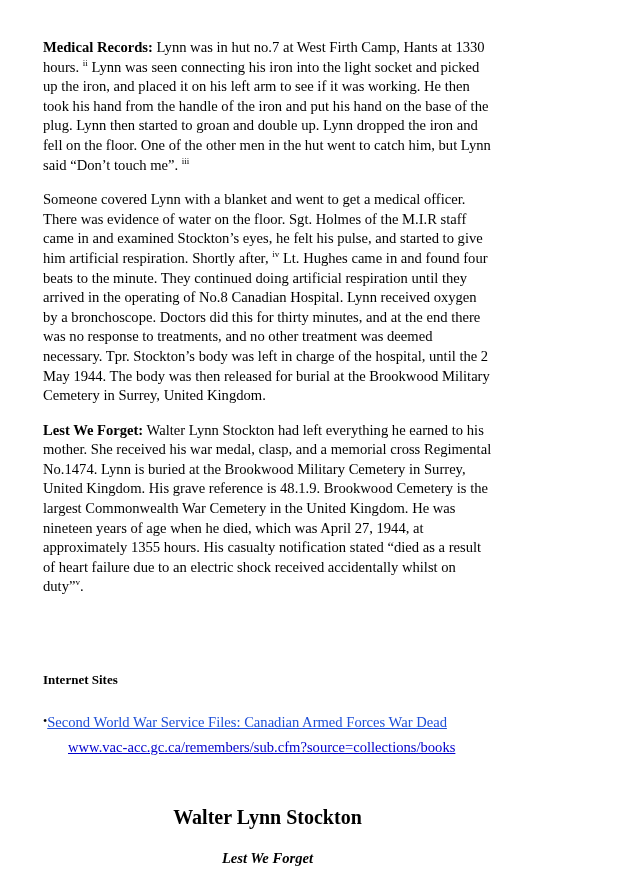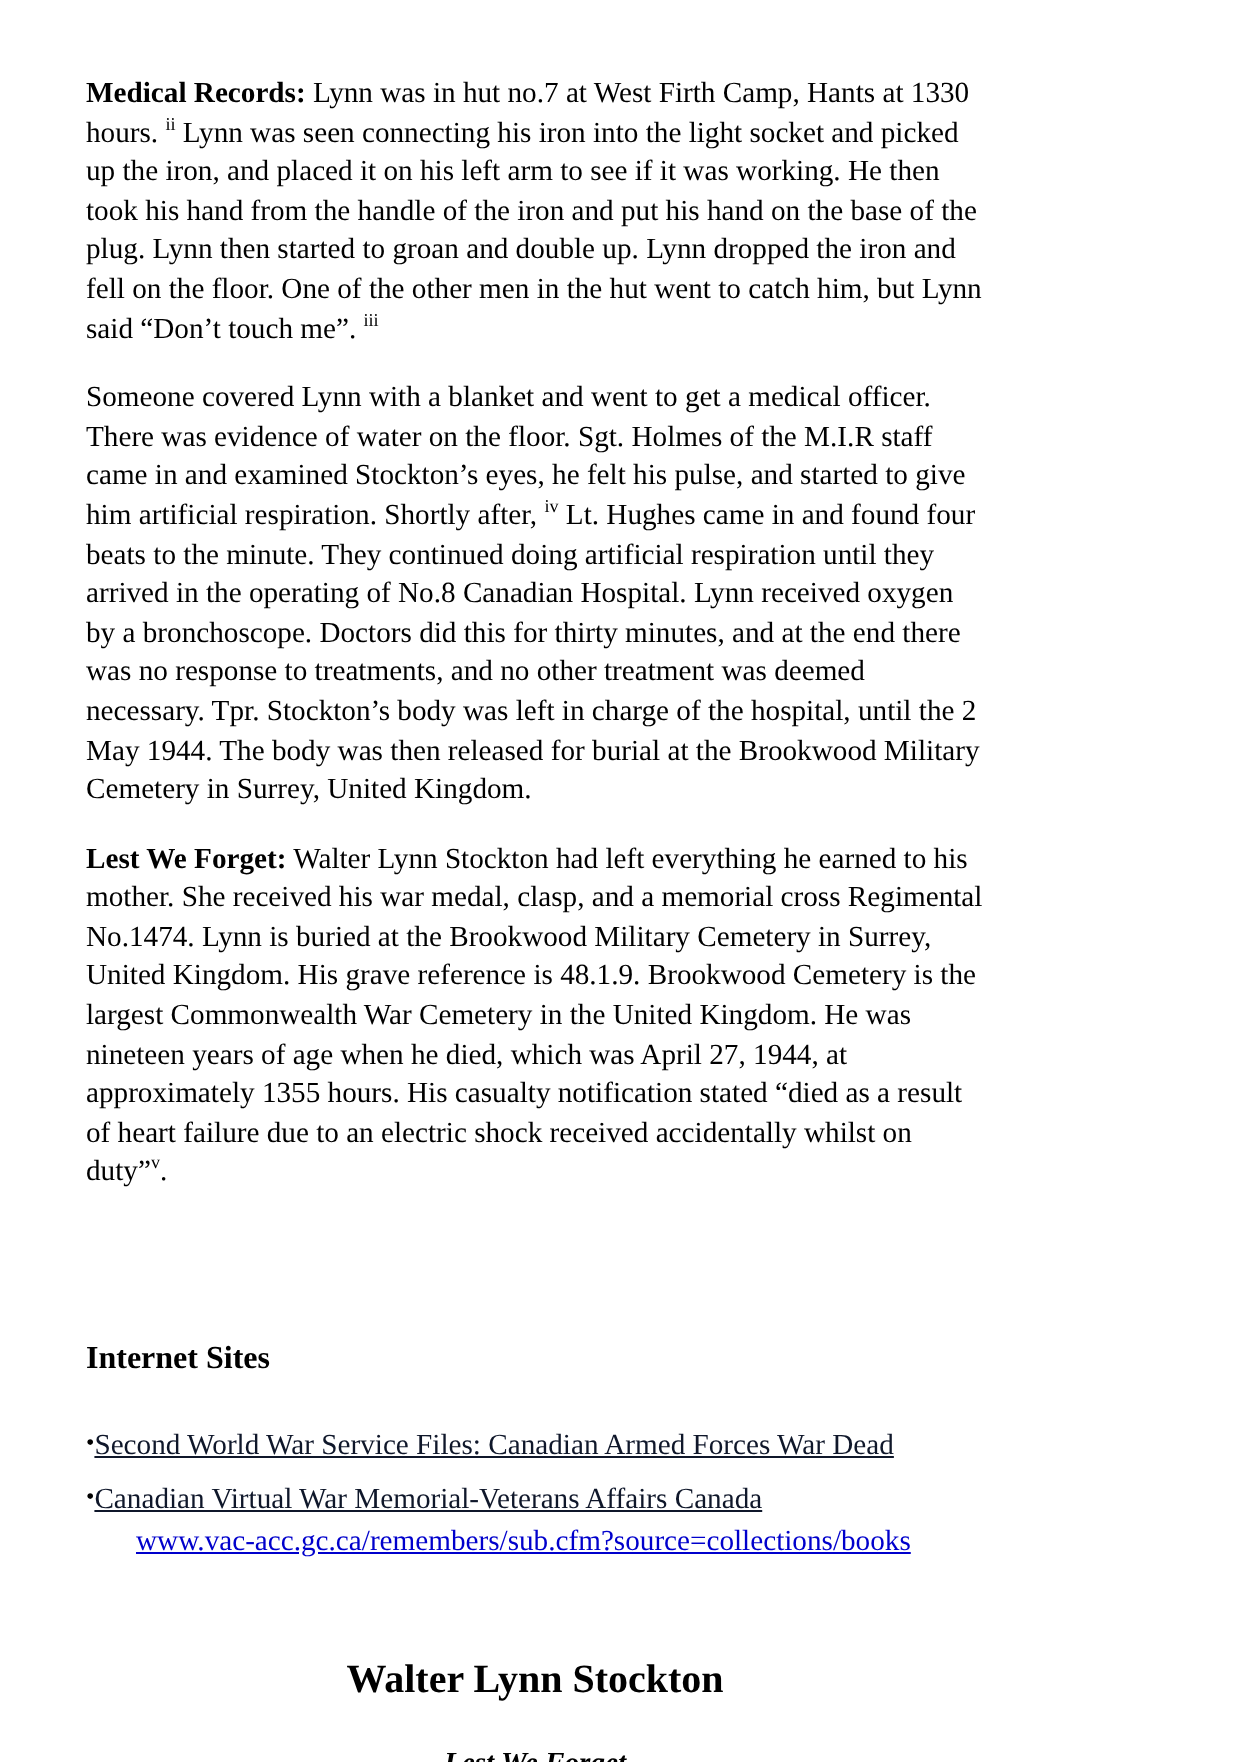--- a/index.html
+++ b/index.html
@@ -34,21 +34,21 @@
   sup {
     font-size: 0.62em;
     vertical-align: super;
     line-height: 0;
   }
   .spacer-lg { height: 22px; }
   .spacer-md { height: 14px; }
 
   h2.section-head {
     margin: 0;
-    font-size: 16px;
+    font-size: 13px;
     line-height: 19.6px;
     font-weight: bold;
   }
 
   ul.links {
     list-style: none;
     margin: 0;
     padding: 0;
   }
   ul.links li {
@@ -59,21 +59,21 @@
   .bullet-line {
     display: block;
     white-space: nowrap;
   }
   .bullet {
     font-size: 12px;
     vertical-align: 2px;
   }
   .link-title {
     text-decoration: underline;
-    color: #0f172a;
+    color: #1d4ed8;
   }
   .url-line {
     display: block;
     padding-left: 25px;
     margin-top: 1px;
   }
   .url {
     color: #0000cc;
   }
 
@@ -120,21 +120,20 @@
 
   <h2 class="section-head">Internet Sites</h2>
 
   <div class="spacer-lg"></div>
 
   <ul class="links">
     <li>
       <span class="bullet-line"><span class="bullet">•</span><a class="link-title" href="#">Second World War Service Files: Canadian Armed Forces War Dead</a></span>
     </li>
     <li>
-      <span class="bullet-line"><span class="bullet">•</span><a class="link-title" href="#">Canadian Virtual War Memorial-Veterans Affairs Canada </a></span>
       <span class="url-line"><a class="url" href="#">www.vac-acc.gc.ca/remembers/sub.cfm?source=collections/books</a></span>
     </li>
   </ul>
 
   <div class="spacer-lg"></div>
   <div class="spacer-lg"></div>
 
   <div class="footer-block">
     <p class="footer-name">Walter Lynn Stockton</p>
     <div class="spacer-lg"></div>

